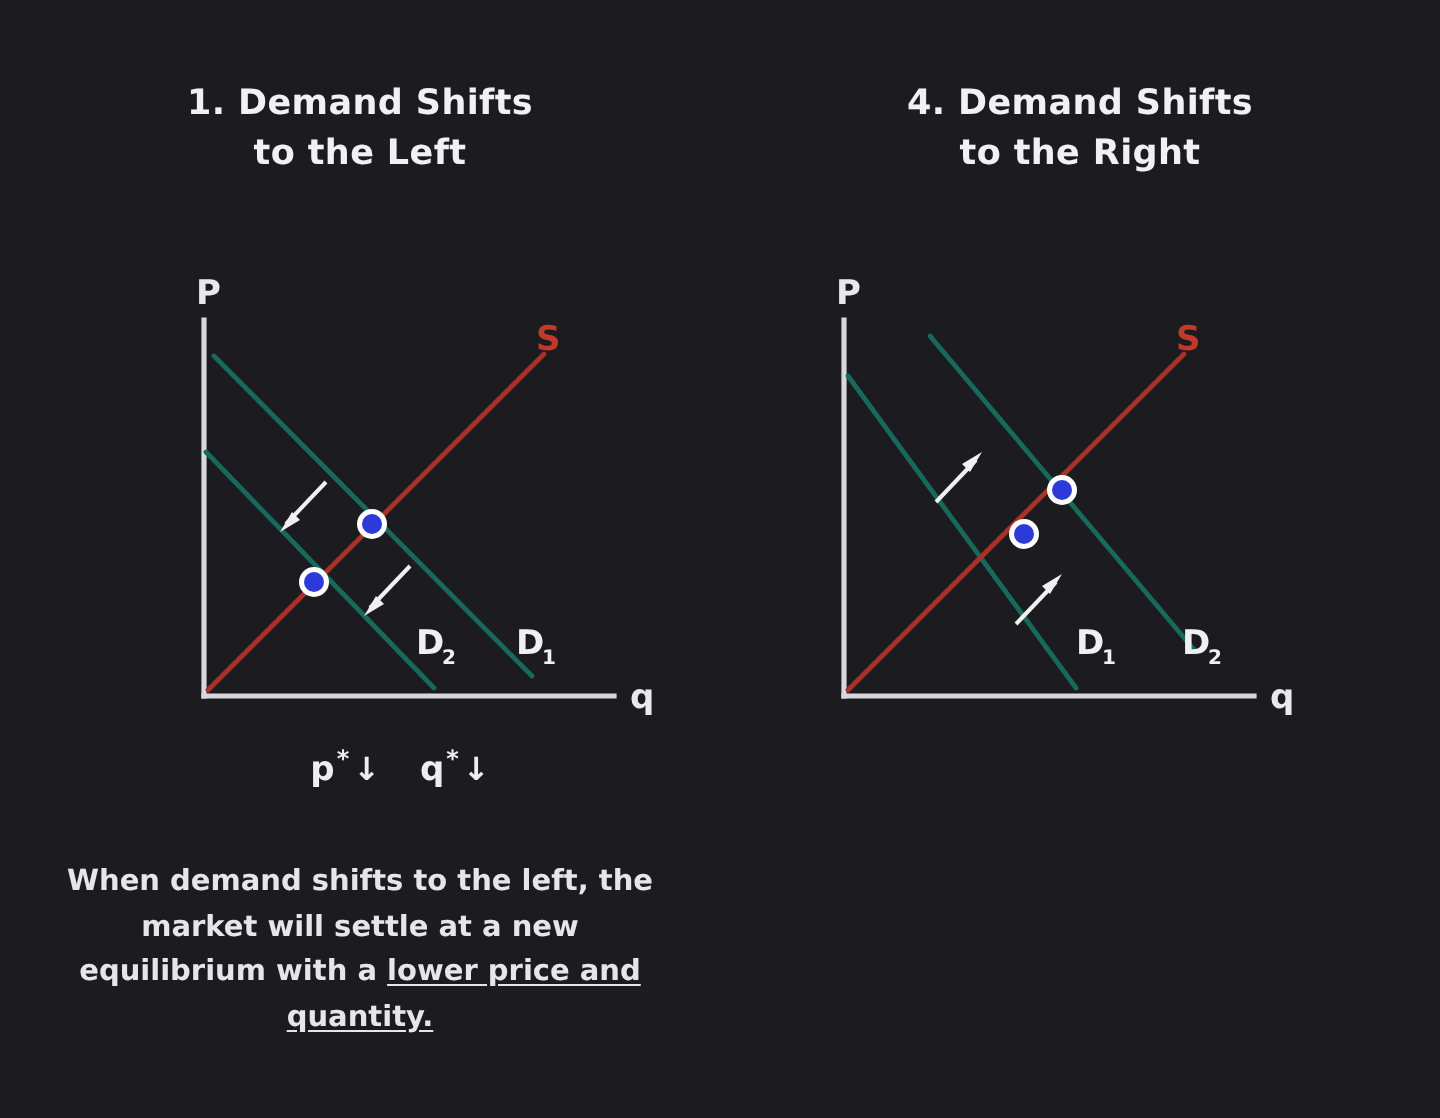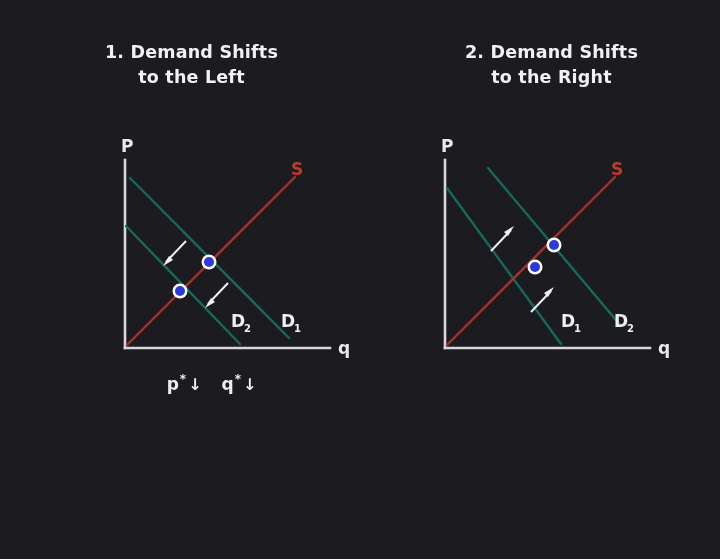--- a/index.html
+++ b/index.html
@@ -20,21 +20,20 @@
   .board {
     position: absolute;
     inset: 0;
     display: flex;
   }
 
   .panel {
     position: relative;
     width: 360px;
     height: 559px;
-    margin-left: 23px;
   }
 
   
   .panel-title {
     position: absolute;
     top: 40px;
     left: 0;
     width: 100%;
     text-align: center;
     font-size: 17.5px;
@@ -163,25 +162,26 @@
           <circle cx="157" cy="161" r="5" fill="#2b3ad8"></circle>
         </g>
       </svg>
     </div>
 
     <div class="effects">
       <span class="term"><span>p</span><sup>*</sup><span class="arrow">↓</span></span>
       <span class="term"><span>q</span><sup>*</sup><span class="arrow">↓</span></span>
     </div>
 
+    <div class="caption"><span>When demand shifts to the left, the market will settle at a new equilibrium with a </span><span class="u">lower price and quantity.</span></div>
   </div>
 
   <div class="panel">
 
-    <div class="panel-title">2. Demand Shifts
+    <div class="panel-title">4. Demand Shifts
 to the Right</div>
 
     <div class="chart">
       <svg viewBox="0 0 360 240" xmlns="http://www.w3.org/2000/svg">
 
         <g>
           <line x1="62" y1="30" x2="62" y2="218" stroke="#d8d8dc" stroke-width="2.6" stroke-linecap="square"></line>
           <line x1="62" y1="218" x2="267" y2="218" stroke="#d8d8dc" stroke-width="2.6" stroke-linecap="square"></line>
         </g>
 

